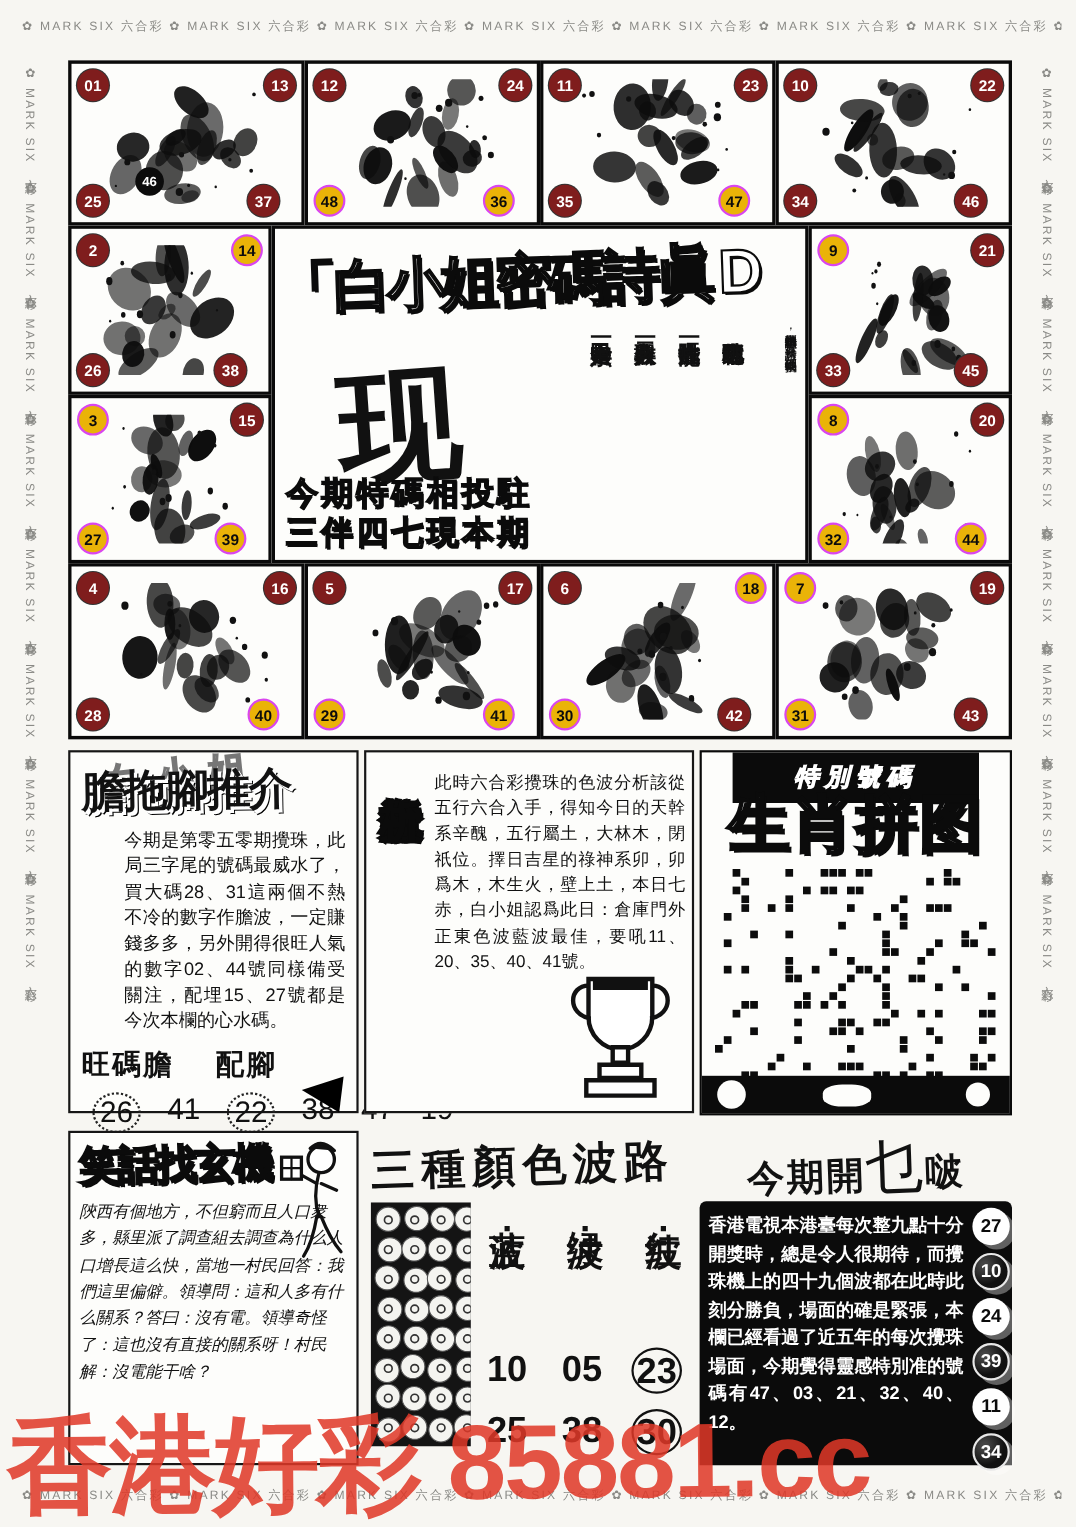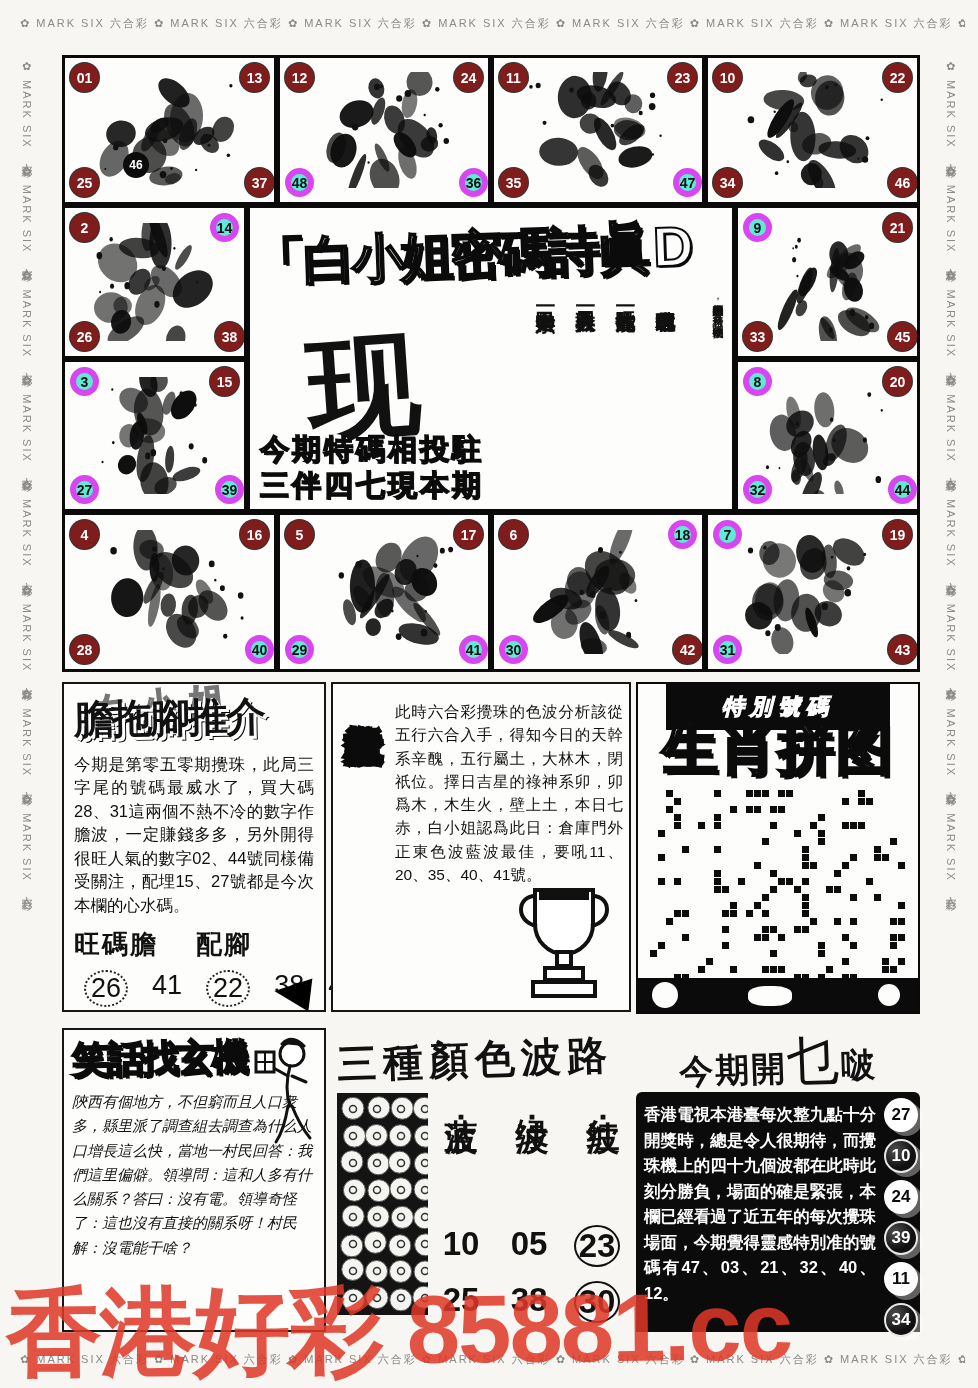--- a/index.html
+++ b/index.html
@@ -19,23 +19,23 @@
   #band-left  { left: 18px; }
   #band-right { left: 942px; }
   
   #zodiac { position: absolute; left: 62px; top: 55px; width: 858px; height: 617px; background: #000; }
   .panel { position: absolute; background: #fdfdfb; border: 3px solid #0a0a0a; overflow: hidden; }
   .panel .art { position: absolute; left: 8%; top: 10%; width: 84%; height: 80%; }
   .corner { position: absolute; width: 29px; height: 29px; border-radius: 50%;
             display: flex; align-items: center; justify-content: center;
             font-size: 14px; font-weight: bold; z-index: 3; }
   .corner.dark  { background: #7f1d1d; color: #fff; box-shadow: 0 0 0 1px #333; }
-  .corner.light { background: #5eead4; color: #0c0c0c; border: 6px solid #d946ef; }
+  .corner.light { background: #eab308; color: #0c0c0c; border: 2px solid #d946ef; }
   .tl { left: 5px; top: 5px; } .tr { right: 5px; top: 5px; }
-  .bl { left: 5px; bottom: 5px; } .br { right: 0; bottom: 5px; }
+  .bl { left: 5px; bottom: 5px; } .br { right: 20px; bottom: 5px; }
   .extra-ball { position: absolute; left: 58px; bottom: 24px; width: 26px; height: 26px; border-radius: 50%;
                 background: #0c0c0c; color: #fff; font-size: 12px; font-weight: bold;
                 display: flex; align-items: center; justify-content: center; z-index: 3; }
   
   #poem-block { position: absolute; left: 185px; top: 150px; width: 488px; height: 307px;
                 background: #fdfdfb; border: 3px solid #0a0a0a; }
   .outline-text { color: #fff; -webkit-text-stroke: 2px #0b0b0b; text-shadow: 2px 2px 0 #0b0b0b; }
   #poem-title { position: absolute; left: 4px; top: 8px; width: 480px;
                 font-size: 52px; font-weight: bold; letter-spacing: -3px;
                 transform: rotate(-2deg); white-space: nowrap; }
@@ -51,21 +51,21 @@
   #poem-note { writing-mode: vertical-rl; font-size: 11px; line-height: 1.6; height: 206px;
                margin-left: 6px; width: 34px; font-family: "Liberation Serif", "DejaVu Serif", serif; }
   
   .box { position: absolute; background: #fdfdfb; border: 2px solid #161616; }
   #dan-tuo   { left: 62px;  top: 682px; width: 264px; height: 330px; padding: 6px 10px; }
   #dan-title { font-size: 40px; font-weight: bold; letter-spacing: -2px; white-space: nowrap;
                text-shadow: 3px 3px 0 #fff, 4px 4px 0 #000; transform: rotate(-1deg); }
   #dan-ghost { position: absolute; left: 30px; top: -2px; font-size: 34px; font-weight: bold;
                color: #fff; -webkit-text-stroke: 1.5px #555; letter-spacing: 14px;
                transform: rotate(-6deg); opacity: .8; }
-  .body-text { font-size: 16.5px; line-height: 1.42; text-align: justify; margin-top: 8px; }
+  .body-text { font-size: 16.5px; line-height: 1.42; text-align: justify; margin-top: 8px; margin-left: 39px; }
   #dan-labels { display: flex; gap: 38px; margin-top: 10px; font-size: 26px; font-weight: bold;
                 letter-spacing: 2px; }
   #dan-nums { display: flex; gap: 24px; margin-top: 8px; font-size: 27px; padding-left: 10px; }
   .scribble { border: 2.5px dotted #222; border-radius: 50%; padding: 1px 5px; }
   #dan-star { position: absolute; right: 6px; bottom: -4px; width: 0; height: 0;
               border-left: 26px solid transparent; border-right: 14px solid transparent;
               border-top: 30px solid #000; transform: rotate(-18deg); }
   #color-wave { left: 331px; top: 682px; width: 300px; height: 330px; padding: 8px 6px; }
   #cw-title { position: absolute; left: 6px; top: 10px; writing-mode: vertical-rl; height: 310px;
               font-size: 40px; font-weight: bold; color: #fff; line-height: 1.25;

